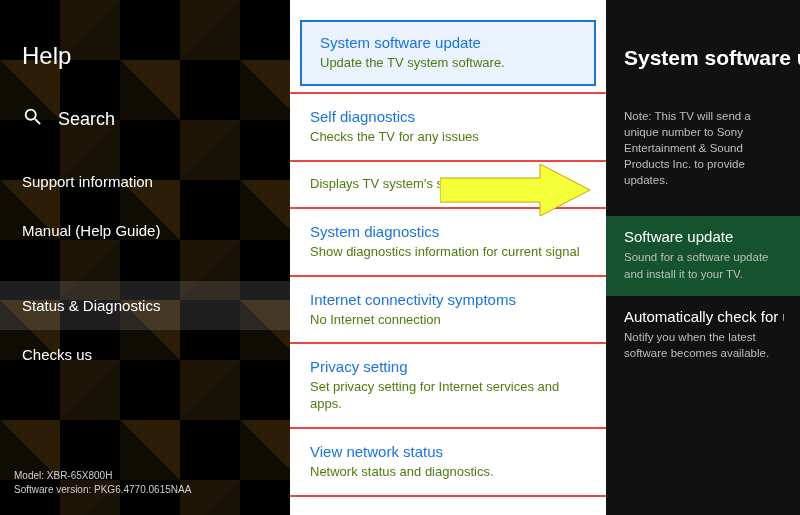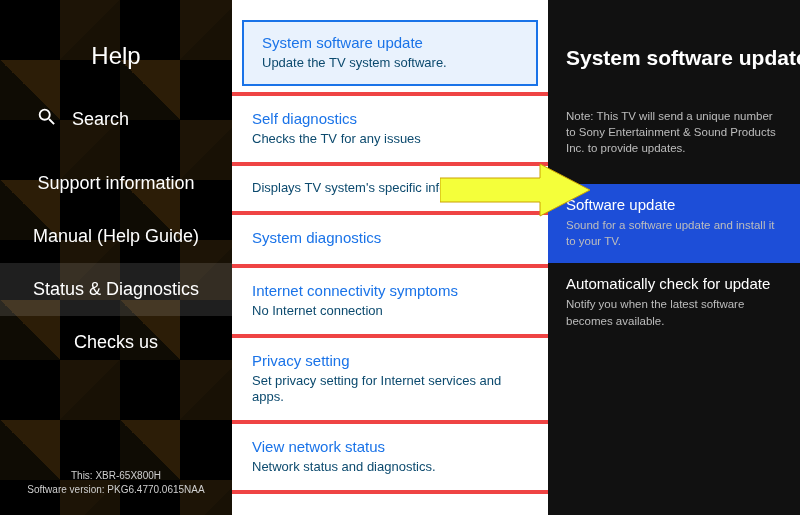--- a/index.html
+++ b/index.html
@@ -1,26 +1,25 @@
 <!DOCTYPE html>
 <html><head>
 <meta charset="utf-8">
 <style>
   * { box-sizing: border-box; margin: 0; padding: 0; }
   html, body { width: 800px; height: 515px; overflow: hidden; font-family: Arial, Helvetica, sans-serif; }
   body { display: flex; background: #000; }
 
   
   .sidebar {
-    width: 232px;
+    width: 290px;
     height: 515px;
     position: relative;
     color: #fff;
     overflow: hidden;
-    text-align: center;
   }
   .sidebar-bg {
     position: absolute; inset: 0;
     background:
       linear-gradient(45deg, #3a2d10 25%, transparent 25%),
       linear-gradient(-45deg, #5a3e14 25%, transparent 25%),
       linear-gradient(45deg, transparent 75%, #a26b1c 75%),
       linear-gradient(-45deg, transparent 75%, #6b4a18 75%);
     background-size: 120px 120px;
     background-position: 0 0, 0 60px, 60px -60px, -60px 0;
@@ -35,64 +34,65 @@
     display: flex; flex-direction: column;
     height: 100%;
     padding-top: 42px;
   }
   .help-title {
     font-size: 24px; font-weight: 400;
     padding: 0 22px 26px 22px;
   }
   .search-row {
     display: flex; align-items: center; gap: 14px;
-    padding: 10px 22px 24px 36px;
+    padding: 10px 22px 24px 22px;
     font-size: 18px;
   }
   .search-row svg { width: 22px; height: 22px; fill: #fff; }
   .side-item {
     padding: 16px 22px;
-    font-size: 18px;
+    font-size: 15px;
     cursor: pointer;
   }
   .side-item.selected {
     background: rgba(255,255,255,0.12);
+    margin-top: 26px;
   }
   .footer-info {
     margin-top: auto;
     padding: 0 14px 18px 14px;
     font-size: 10px;
     color: #cfcfcf;
     line-height: 1.4;
   }
 
   
   .center {
     width: 316px;
     height: 515px;
     background: #fff;
     overflow: hidden;
     position: relative;
   }
   .center-list { padding-top: 20px; }
   .c-item {
     padding: 14px 20px 14px 20px;
-    border-top: 4px solid #ef4444;
+    border-top: 2px solid #ef4444;
     cursor: pointer;
     position: relative;
   }
   .c-item:first-child { border-top: none; }
   .c-item.highlight {
     border: 2px solid #1a73e8;
     background: #e9f2fd;
     margin: 0 10px 6px 10px;
     padding: 12px 18px;
   }
   .c-title { color: #1a73e8; font-size: 15px; margin-bottom: 4px; }
-  .c-desc  { color: #0c4a6e; font-size: 13px; line-height: 1.3; }
+  .c-desc  { color: #4d7c0f; font-size: 13px; line-height: 1.3; }
 
   
   .right {
     flex: 1;
     height: 515px;
     background: #111;
     color: #e8e8e8;
     padding-top: 46px;
     position: relative;
     overflow: hidden;
@@ -106,21 +106,21 @@
   .right-note {
     font-size: 11.5px; color: #bdbdbd;
     padding: 0 16px 28px 18px;
     line-height: 1.4;
     margin-top: 20px;
   }
   .r-item {
     padding: 12px 16px 14px 18px;
     cursor: pointer;
   }
-  .r-item.selected { background: #1d4ed8; }
+  .r-item.selected { background: #14532d; }
   .r-title { font-size: 15px; color: #fff; margin-bottom: 4px; white-space: nowrap; overflow: hidden; }
   .r-desc  { font-size: 11.5px; color: #bdbdbd; line-height: 1.4; }
 
   
   .arrow {
     position: absolute;
     left: 440px;
     top: 162px;
     z-index: 50;
     pointer-events: none;
@@ -143,41 +143,42 @@
       </span>
       <span>Search</span>
     </div>
 
     <div class="side-item">Support information</div>
     <div class="side-item">Manual (Help Guide)</div>
     <div class="side-item selected">Status &amp; Diagnostics</div>
     <div class="side-item">Checks us</div>
 
     <div class="footer-info">
-      <div>This: XBR-65X800H</div>
+      <div>Model: XBR-65X800H</div>
       <div>Software version: PKG6.4770.0615NAA</div>
     </div>
   </div>
 </div>
 
 <div class="center">
   <div class="center-list">
     <div class="c-item highlight">
       <div class="c-title">System software update</div>
       <div class="c-desc">Update the TV system software.</div>
     </div>
     <div class="c-item">
       <div class="c-title">Self diagnostics</div>
       <div class="c-desc">Checks the TV for any issues</div>
     </div>
     <div class="c-item">
       <div class="c-desc">Displays TV system's specific information.</div>
     </div>
     <div class="c-item">
       <div class="c-title">System diagnostics</div>
+      <div class="c-desc">Show diagnostics information for current signal</div>
     </div>
     <div class="c-item">
       <div class="c-title">Internet connectivity symptoms</div>
       <div class="c-desc">No Internet connection</div>
     </div>
     <div class="c-item">
       <div class="c-title">Privacy setting</div>
       <div class="c-desc">Set privacy setting for Internet services and apps.</div>
     </div>
     <div class="c-item">

